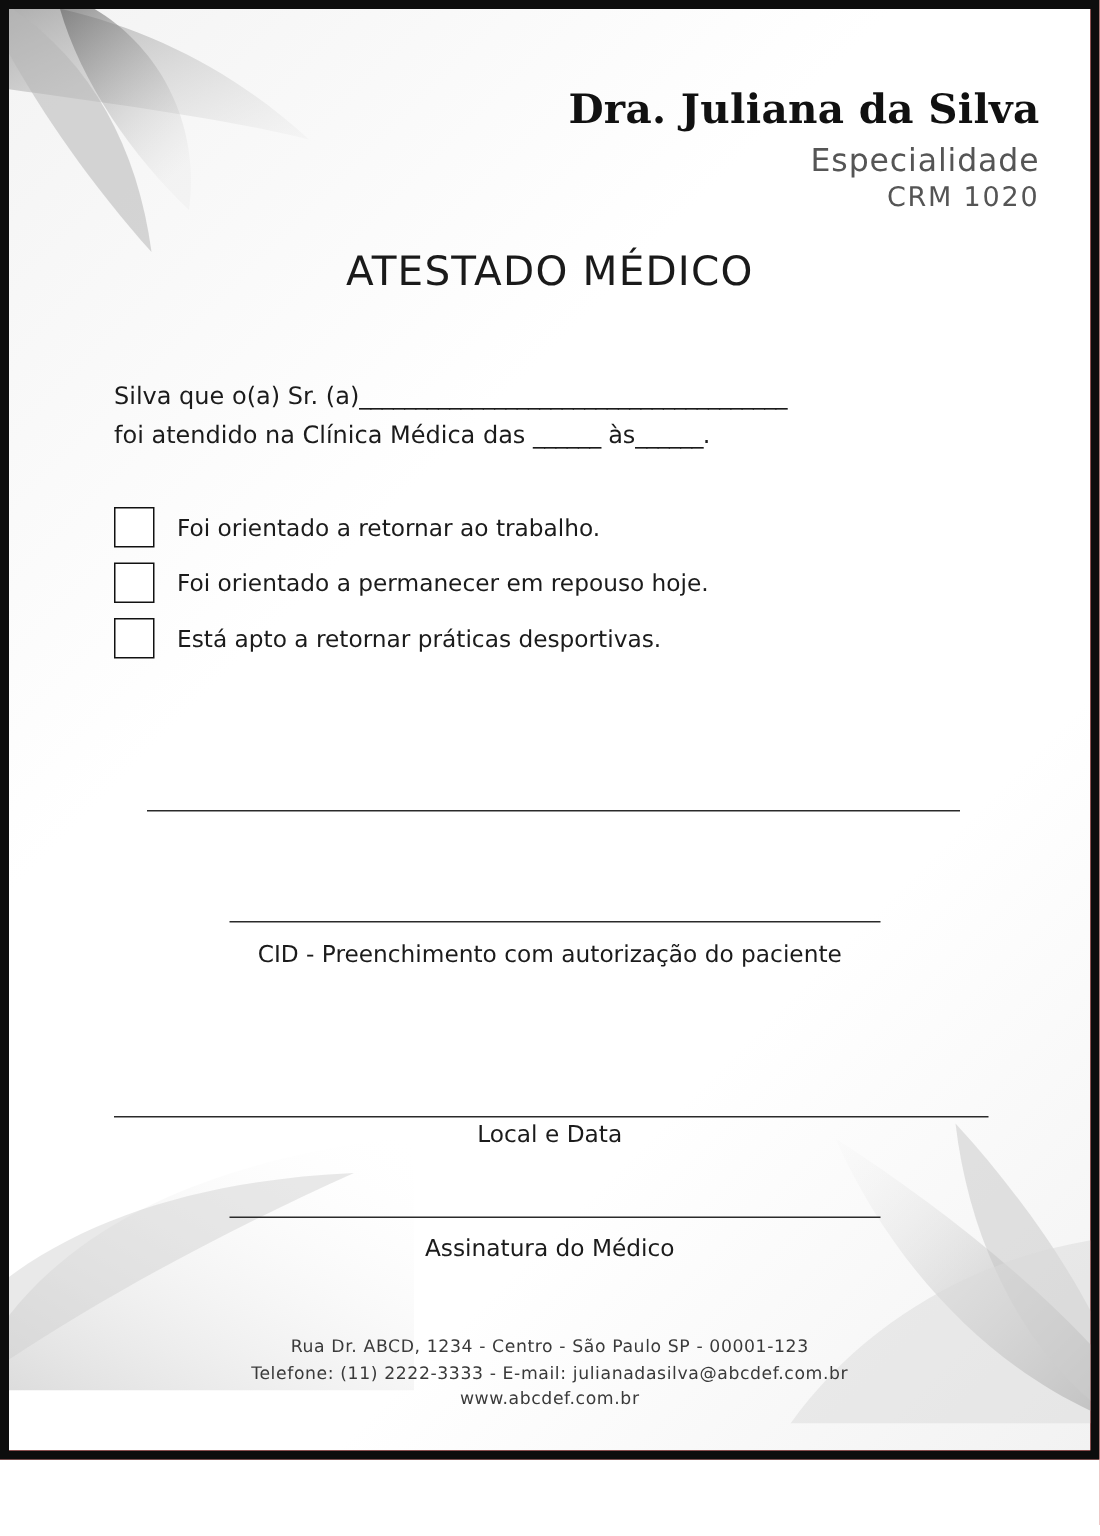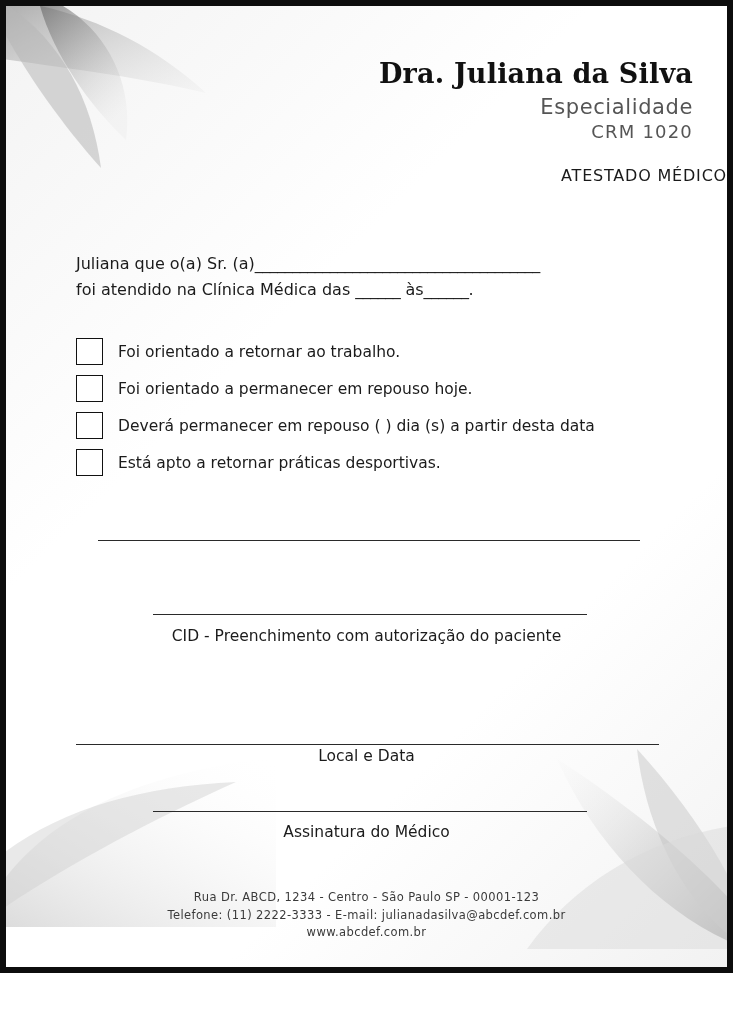--- a/index.html
+++ b/index.html
@@ -73,22 +73,22 @@
     color: #555555;
     letter-spacing: 1.2px;
   }
 
   
   .doc-title {
     position: absolute;
     top: 160px;
     left: 0;
     right: 0;
-    text-align: right;
-    font-size: 16px;
+    text-align: center;
+    font-size: 27px;
     letter-spacing: 0.8px;
     color: #1a1a1a;
   }
 
   
   .body-block {
     position: absolute;
     top: 245px;
     left: 70px;
     right: 60px;
@@ -223,42 +223,38 @@
     <div class="header">
       <div class="doctor-name">Dra. Juliana da Silva</div>
       <div class="specialty">Especialidade</div>
       <div class="crm">CRM 1020</div>
     </div>
 
     <div class="doc-title">ATESTADO MÉDICO</div>
 
     <div class="body-block">
       <div class="line-1">
-        <span>Juliana que o(a) Sr. (a)</span><span class="fill-long">______________________________________</span>
+        <span>Silva que o(a) Sr. (a)</span><span class="fill-long">______________________________________</span>
       </div>
       <div class="line-2">
         <span>foi atendido na Clínica Médica das </span><span class="fill-short">______</span><span> às</span><span class="fill-short">______</span><span>.</span>
       </div>
     </div>
 
     <div class="checklist">
       <div class="check-row">
         <span class="checkbox"></span>
         <span class="check-label">Foi orientado a retornar ao trabalho.</span>
       </div>
       <div class="check-row">
         <span class="checkbox"></span>
         <span class="check-label">Foi orientado a permanecer em repouso hoje.</span>
       </div>
       <div class="check-row">
         <span class="checkbox"></span>
-        <span class="check-label">Deverá permanecer em repouso (   )  dia (s) a partir desta data</span>
-      </div>
-      <div class="check-row">
-        <span class="checkbox"></span>
         <span class="check-label">Está apto a retornar práticas desportivas.</span>
       </div>
     </div>
 
     <div class="rule rule-a"></div>
 
     <div class="rule rule-cid"></div>
     <div class="caption caption-cid">CID - Preenchimento com autorização do paciente</div>
 
     <div class="rule rule-local"></div>

